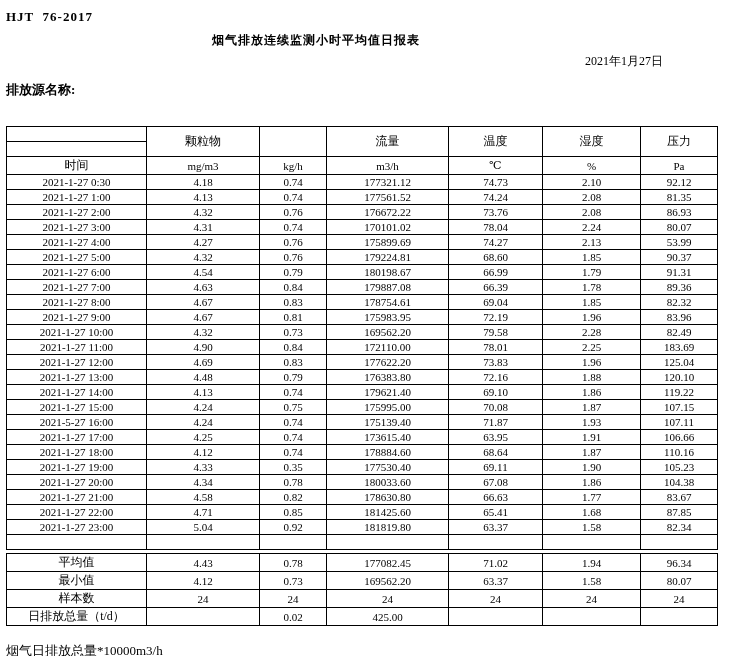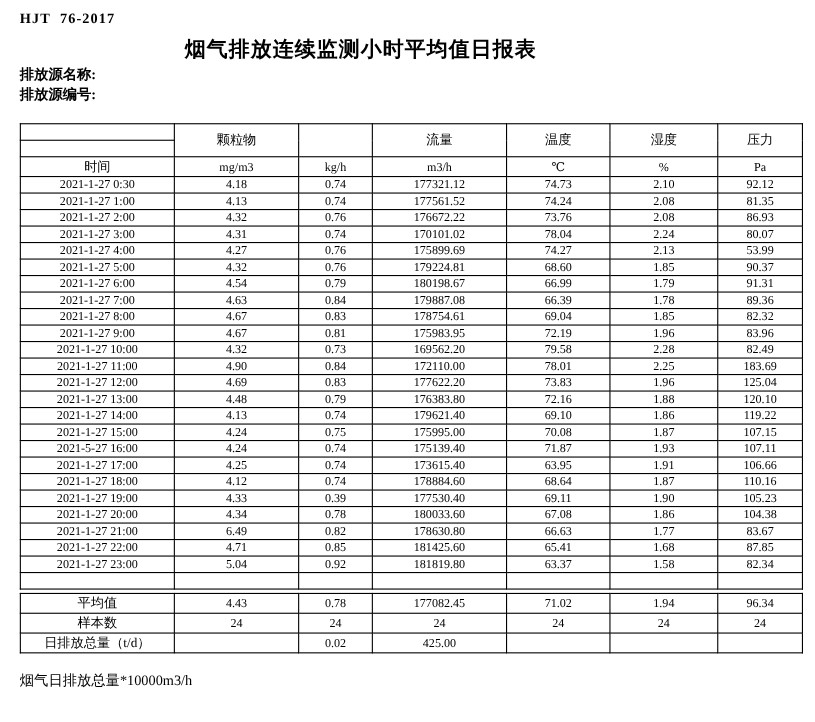--- a/index.html
+++ b/index.html
@@ -1,50 +1,50 @@
 <!DOCTYPE html>
 <html><head>
 <meta charset="utf-8">
 <style>
   html,body{margin:0;padding:0;background:#fff;color:#000;
     font-family:"Liberation Serif","DejaVu Serif",serif;}
   .doc{width:741px;height:656px;position:relative;box-sizing:border-box;
-    padding:9px 0 0 18px;}
+    padding:9px 0 0 6px;}
   .std{font-weight:bold;font-size:13px;white-space:pre;letter-spacing:1px;}
-  .title{width:620px;text-align:center;font-weight:bold;font-size:19px;
+  .title{width:620px;text-align:center;font-weight:bold;font-size:12px;
     margin-top:7px;letter-spacing:1px;}
   .date{width:705px;text-align:right;padding-right:48px;font-size:12px;
     margin-top:4px;box-sizing:border-box;}
-  .srclabel{font-weight:bold;font-size:13px;margin-top:2px;line-height:16px;font-family:Liberation Serif, serif;}
+  .srclabel{font-weight:bold;font-size:13px;margin-top:12px;line-height:16px;font-family:Liberation Serif, serif;}
   table{border-collapse:collapse;table-layout:fixed;width:711px;}
   td{border:1px solid #000;text-align:center;padding:0;overflow:hidden;
     font-size:11px;white-space:nowrap;}
-  .maintbl{margin-top:18px;}
+  .maintbl{margin-top:28px;}
   .h1 td{height:12px;font-size:12px;}
   .h2 td{height:16px;font-size:11px;}
   .h2 td.cn{font-size:12px;}
   .maintbl tbody td{height:14px;}
   .emptyrow td{height:13px;}
   .sumtbl{margin-top:3px;}
   .sumtbl td{height:12px;}
   .sumtbl td.cn{font-size:12px;}
   .footnote{font-size:13px;margin-top:16px;}
 </style>
 </head>
 <body>
 
 <div class="doc">
 
   <div class="std">HJT  76-2017</div>
 
   <div class="title">烟气排放连续监测小时平均值日报表</div>
 
+  <div class="date">2021年1月27日</div>
 
   <div class="srclabel">排放源名称:</div>
-  <div class="srclabel">排放源编号:</div>
 
   <table class="maintbl">
     <colgroup>
       <col style="width:140px">
         <col style="width:113px">
         <col style="width:67px">
       <col style="width:122px">
         <col style="width:94px">
         <col style="width:98px">
       <col style="width:77px">
@@ -240,38 +240,38 @@
           <td>4.12</td>
           <td>0.74</td>
           <td>178884.60</td>
           <td>68.64</td>
           <td>1.87</td>
           <td>110.16</td>
         </tr>
         <tr>
           <td>2021-1-27 19:00</td>
           <td>4.33</td>
-          <td>0.39</td>
+          <td>0.35</td>
           <td>177530.40</td>
           <td>69.11</td>
           <td>1.90</td>
           <td>105.23</td>
         </tr>
         <tr>
           <td>2021-1-27 20:00</td>
           <td>4.34</td>
           <td>0.78</td>
           <td>180033.60</td>
           <td>67.08</td>
           <td>1.86</td>
           <td>104.38</td>
         </tr>
         <tr>
           <td>2021-1-27 21:00</td>
-          <td>6.49</td>
+          <td>4.58</td>
           <td>0.82</td>
           <td>178630.80</td>
           <td>66.63</td>
           <td>1.77</td>
           <td>83.67</td>
         </tr>
         <tr>
           <td>2021-1-27 22:00</td>
           <td>4.71</td>
           <td>0.85</td>
@@ -317,20 +317,29 @@
         <tr>
           <td class="cn">平均值</td>
           <td>4.43</td>
           <td>0.78</td>
           <td>177082.45</td>
           <td>71.02</td>
           <td>1.94</td>
           <td>96.34</td>
         </tr>
         <tr>
+          <td class="cn">最小值</td>
+          <td>4.12</td>
+          <td>0.73</td>
+          <td>169562.20</td>
+          <td>63.37</td>
+          <td>1.58</td>
+          <td>80.07</td>
+        </tr>
+        <tr>
           <td class="cn">样本数</td>
           <td>24</td>
           <td>24</td>
           <td>24</td>
           <td>24</td>
           <td>24</td>
           <td>24</td>
         </tr>
         <tr>
           <td class="cn">日排放总量（t/d）</td>

